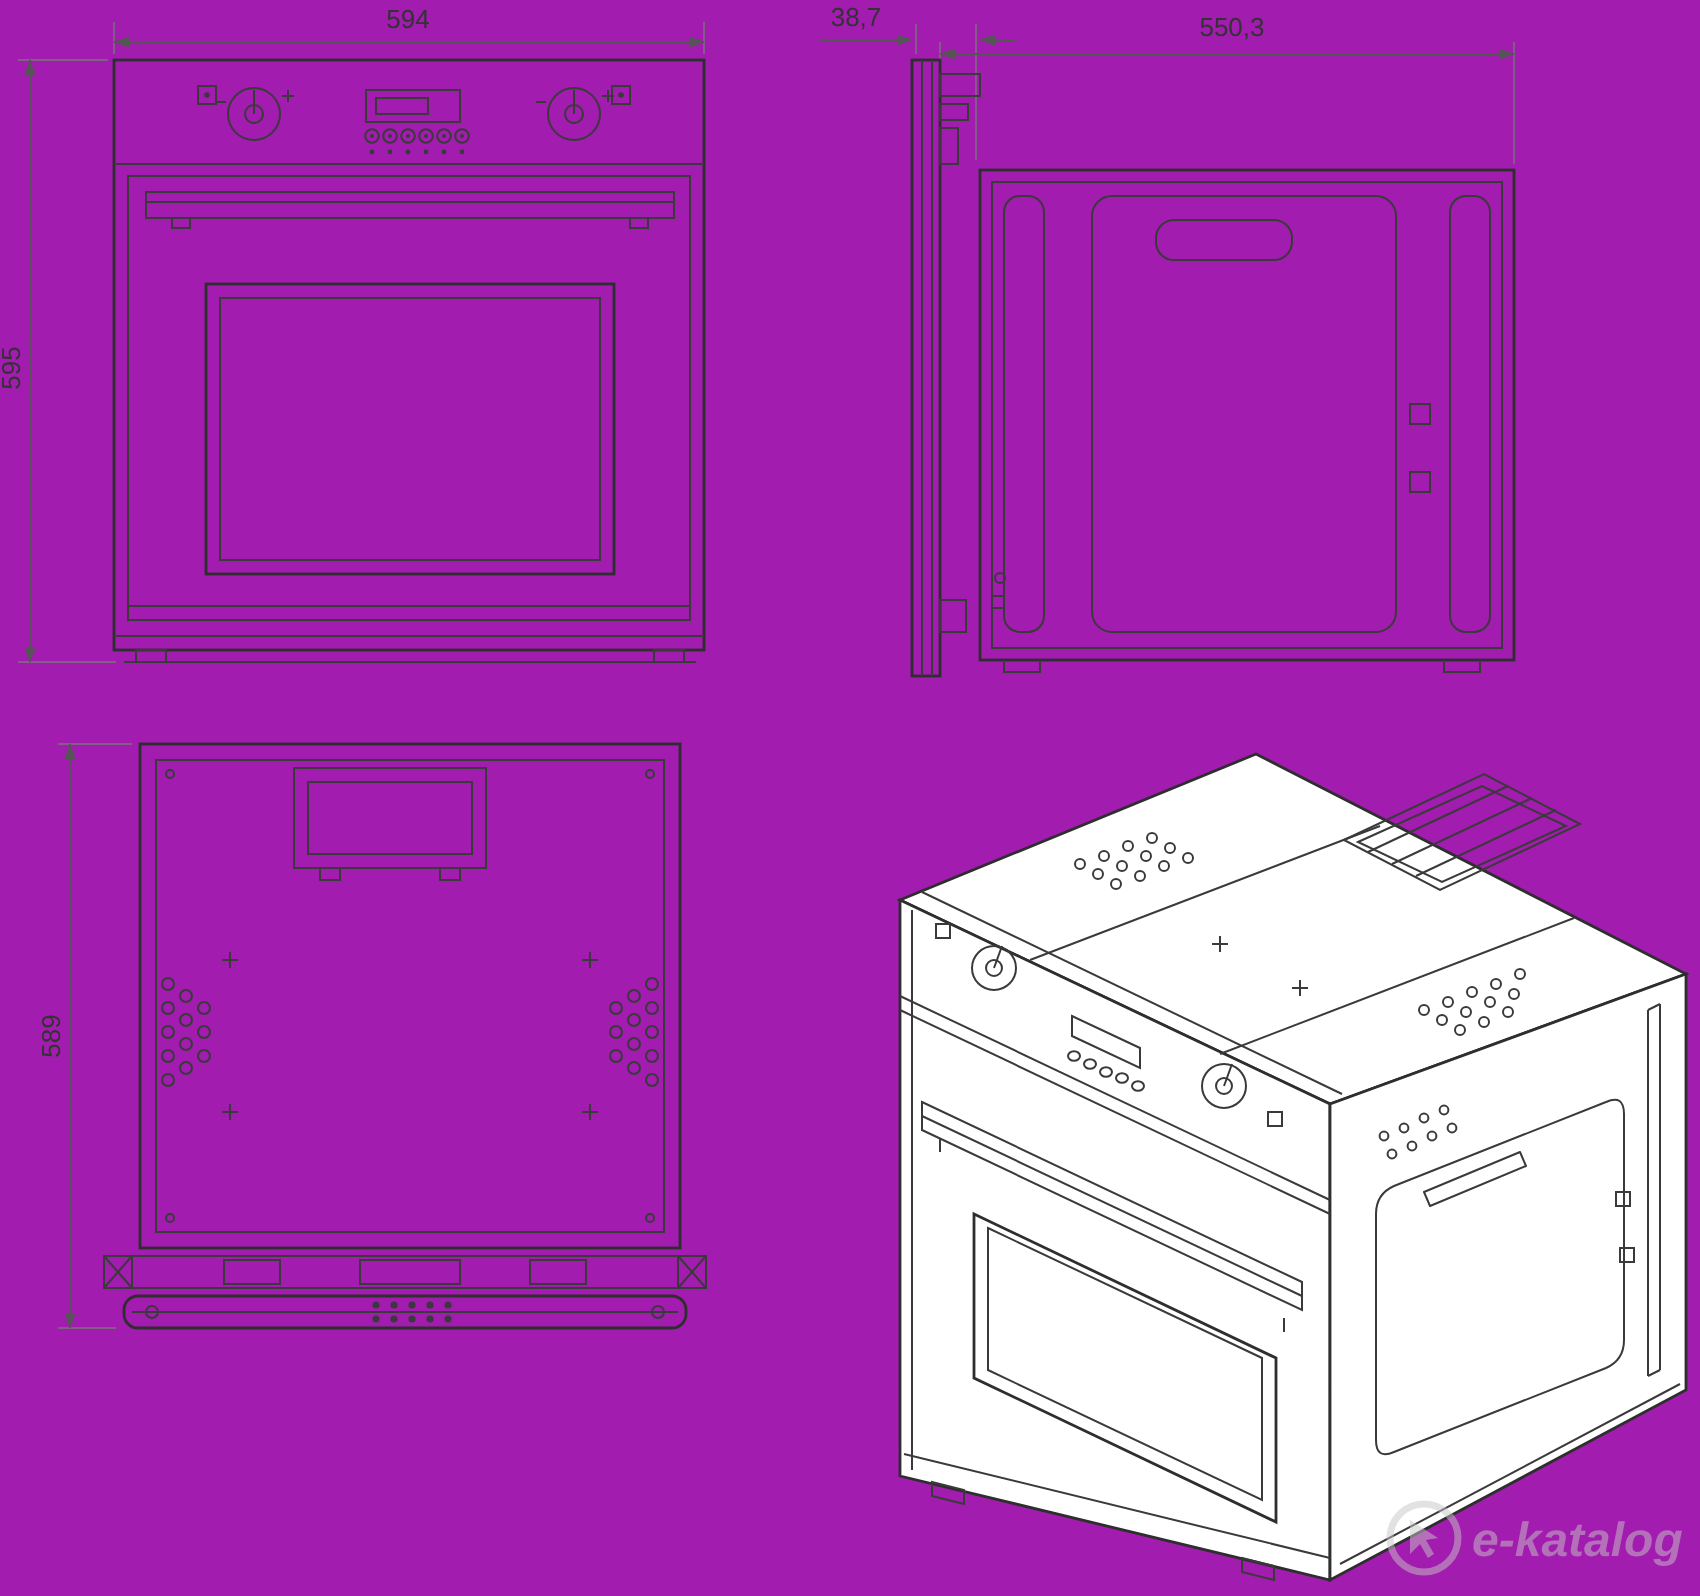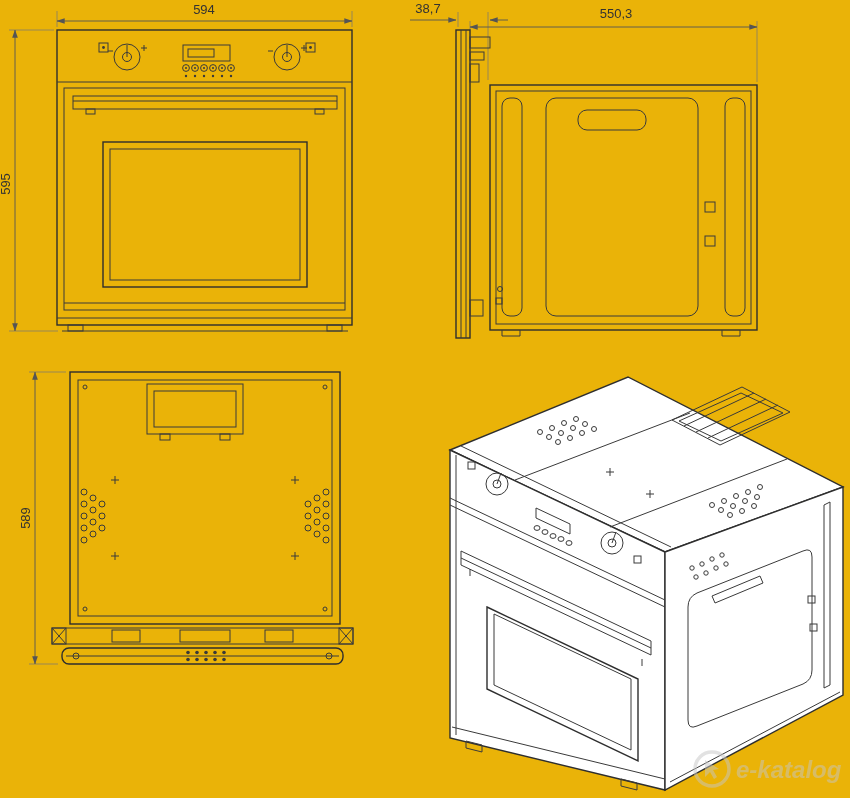--- a/index.html
+++ b/index.html
@@ -1,16 +1,16 @@
 <!DOCTYPE html>
 <html><head>
 <meta charset="utf-8">
 <style>
   html,body{margin:0;padding:0;background:#ffffff;}
-  .page{width:850px;height:798px;position:relative;background:#eab308;}
+  .page{width:850px;height:798px;position:relative;background:#a21caf;}
   svg{display:block;}
   .dr{stroke:#3a3a3a;stroke-width:1;fill:none;}
   .dr2{stroke:#2e2e2e;stroke-width:1.4;fill:none;}
   .fill{fill:#3a3a3a;stroke:none;}
   .face{stroke:#2e2e2e;stroke-width:1.4;fill:#ffffff;}
   .dim{stroke:#555;stroke-width:.9;fill:none;}
   .ext{stroke:#777;stroke-width:.7;fill:none;}
   .lbl{font:13px "Liberation Sans", sans-serif;fill:#333;}
   .wm{opacity:.5;}
   .wmtext{font:italic bold 24px "Liberation Sans", sans-serif;fill:#c6c6c6;}

